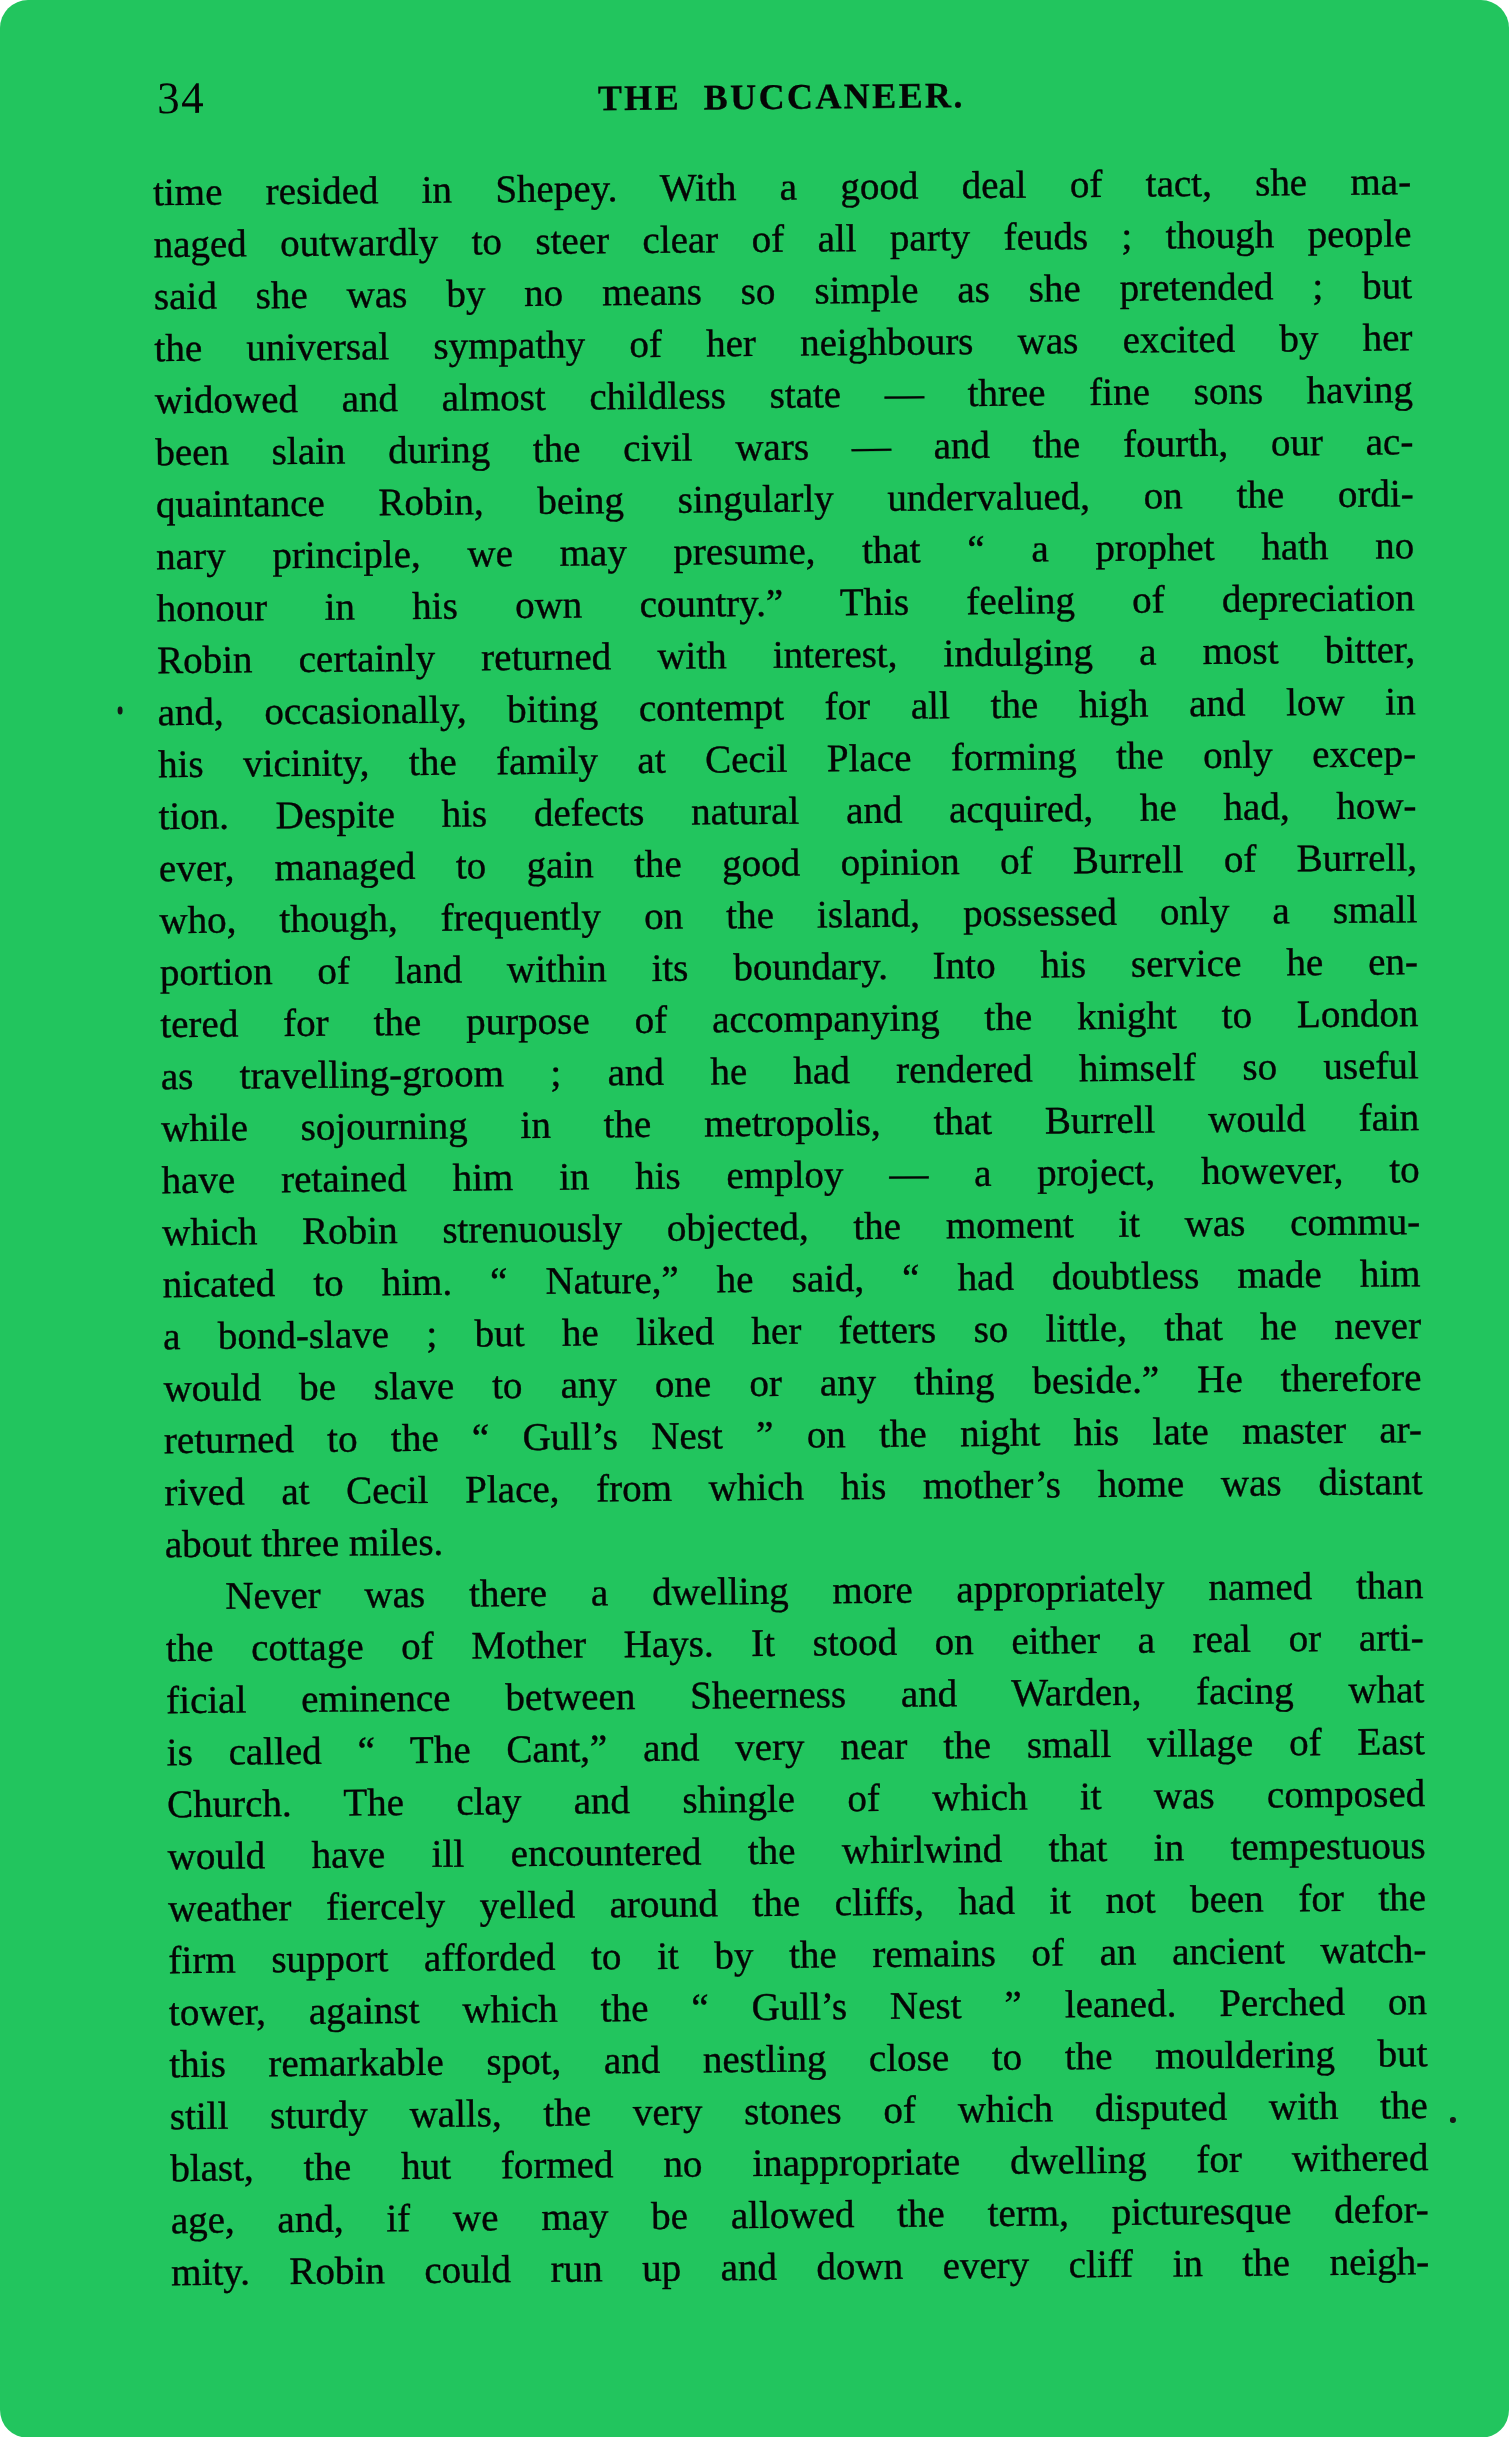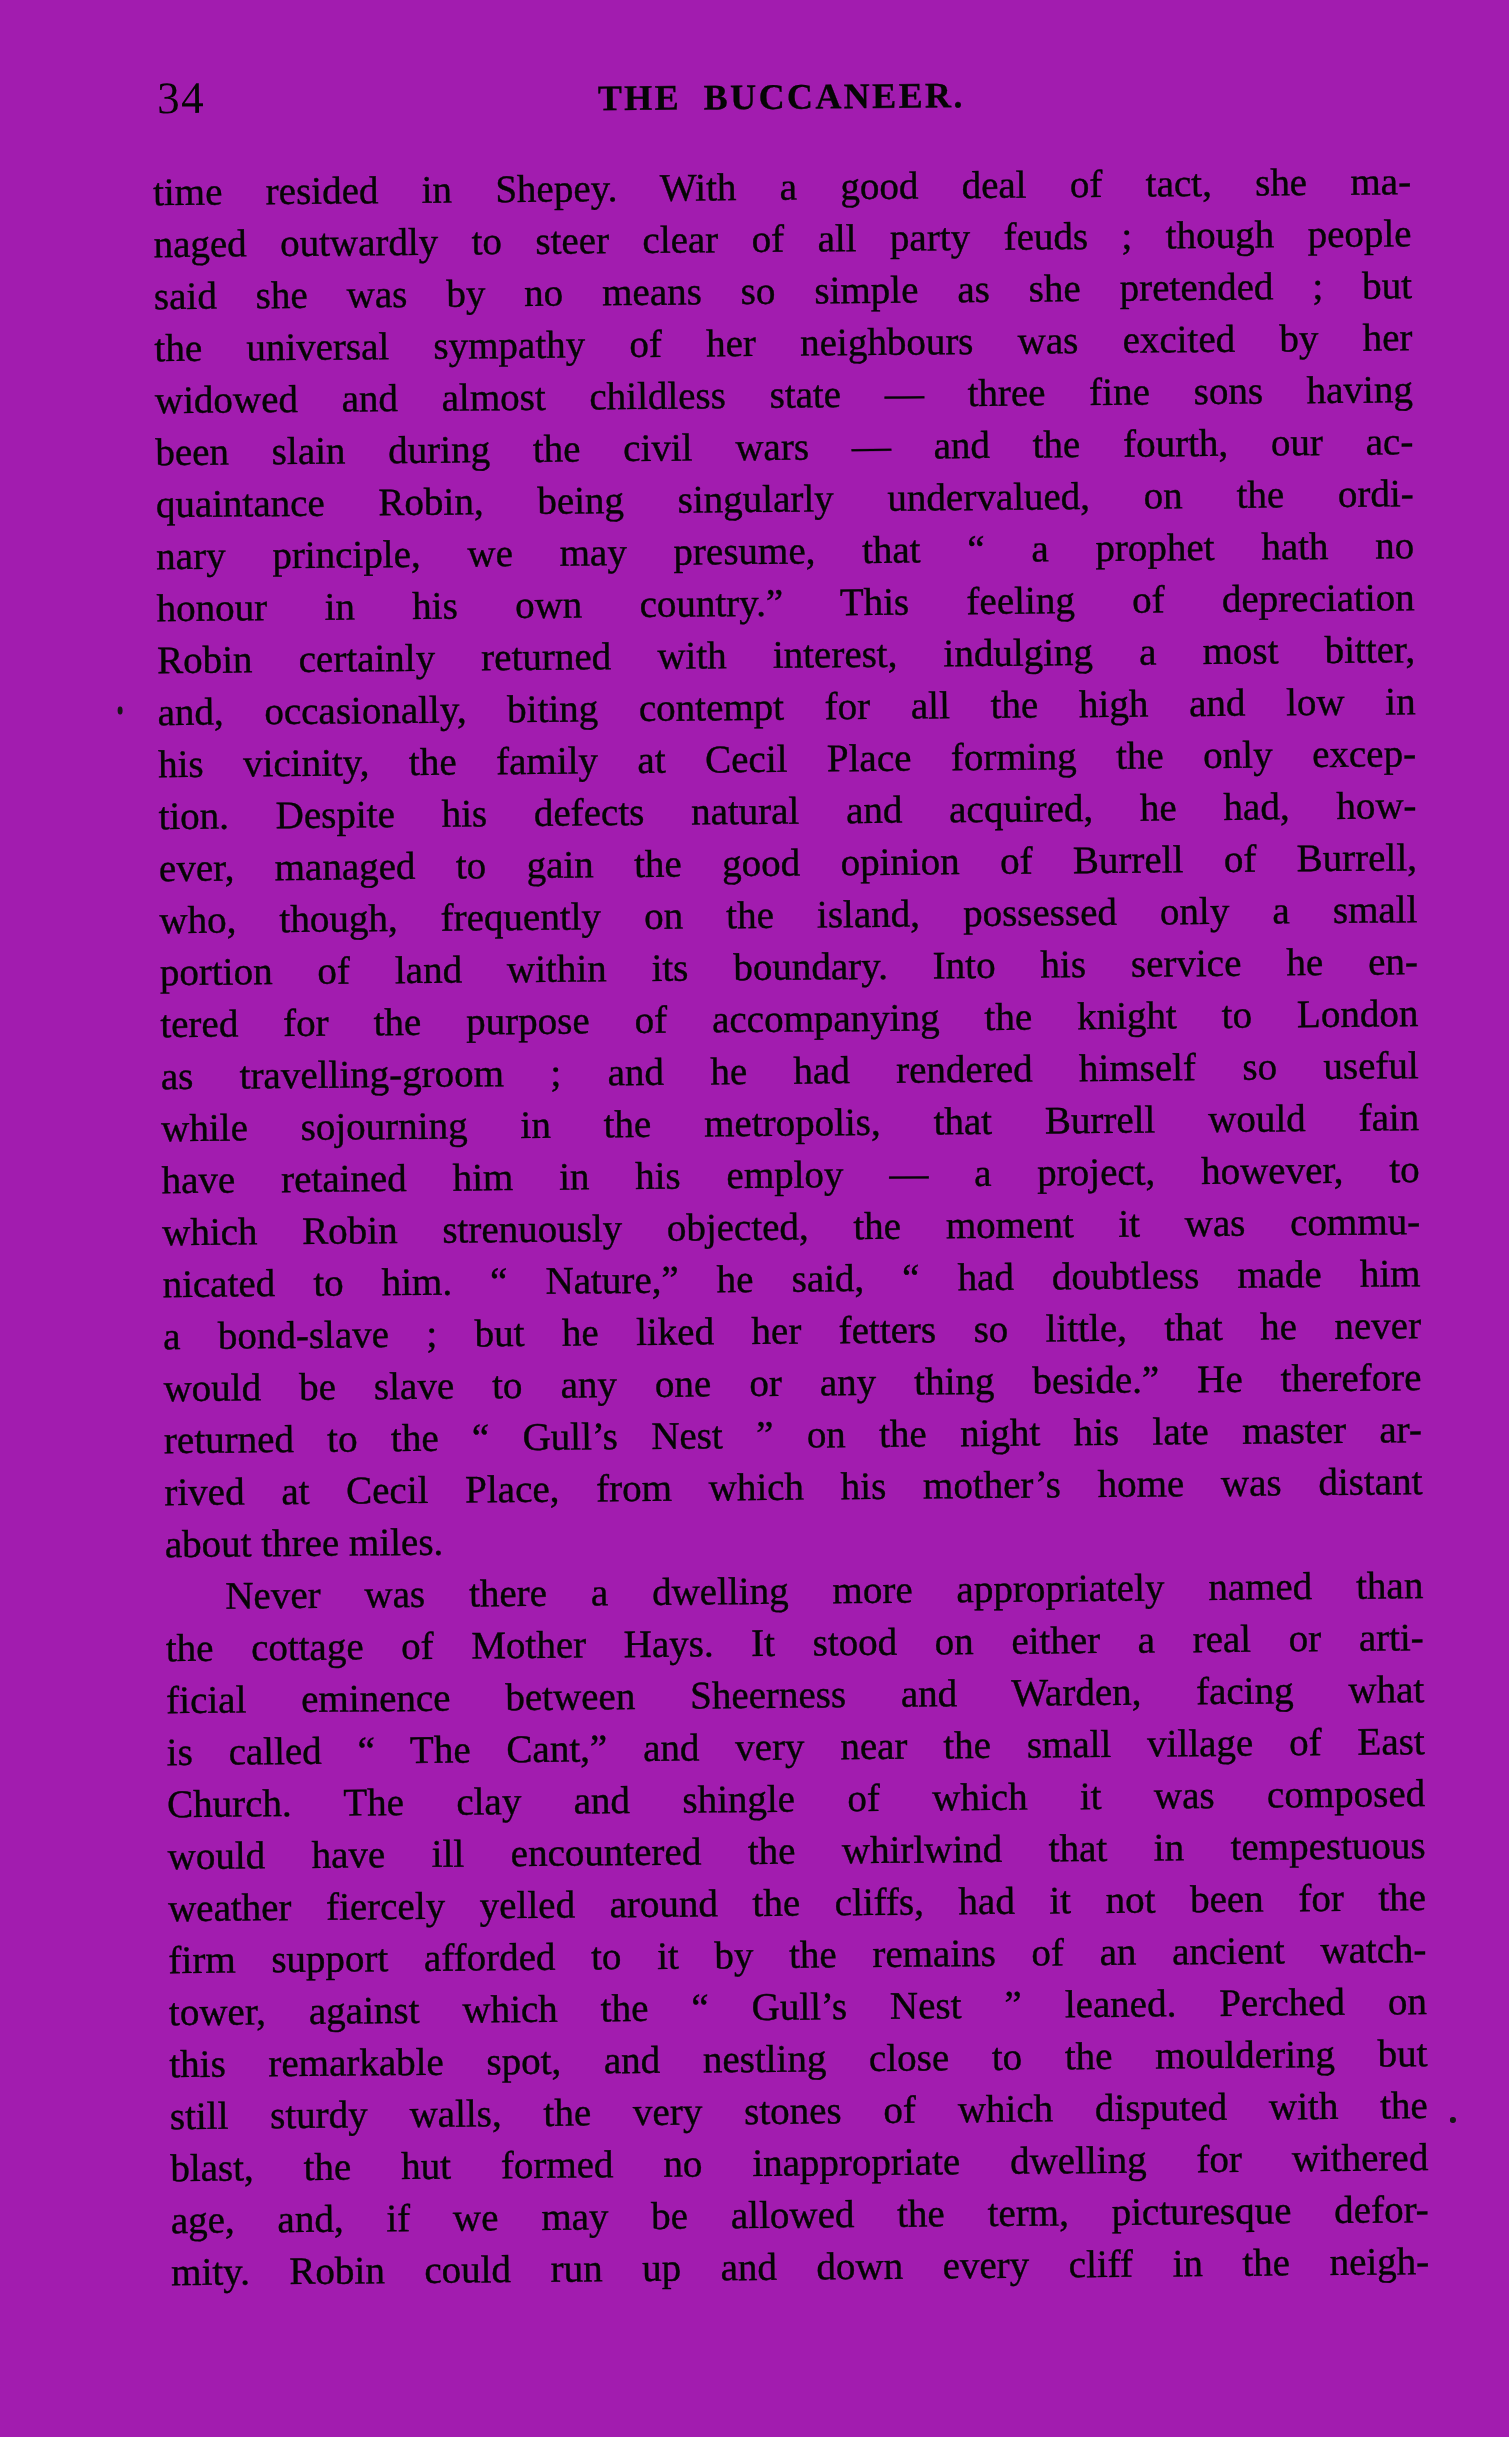--- a/index.html
+++ b/index.html
@@ -6,21 +6,22 @@
   html, body {
     width: 1509px; height: 2438px;
     background: #ffffff;
     overflow: hidden;
     font-family: "Liberation Serif", serif;
     color: #050505;
   }
   .page {
     position: relative;
     width: 1509px; height: 2438px;
-    background: #a21caf;
+    background: #22c55e;
+    border-radius: 28px;
   }
   
   .tilt {
     position: absolute; inset: 0;
     transform: rotate(-0.5deg);
     transform-origin: 50% 45%;
   }
   .running-head {
     position: absolute;
     left: 161px; top: 69px;

